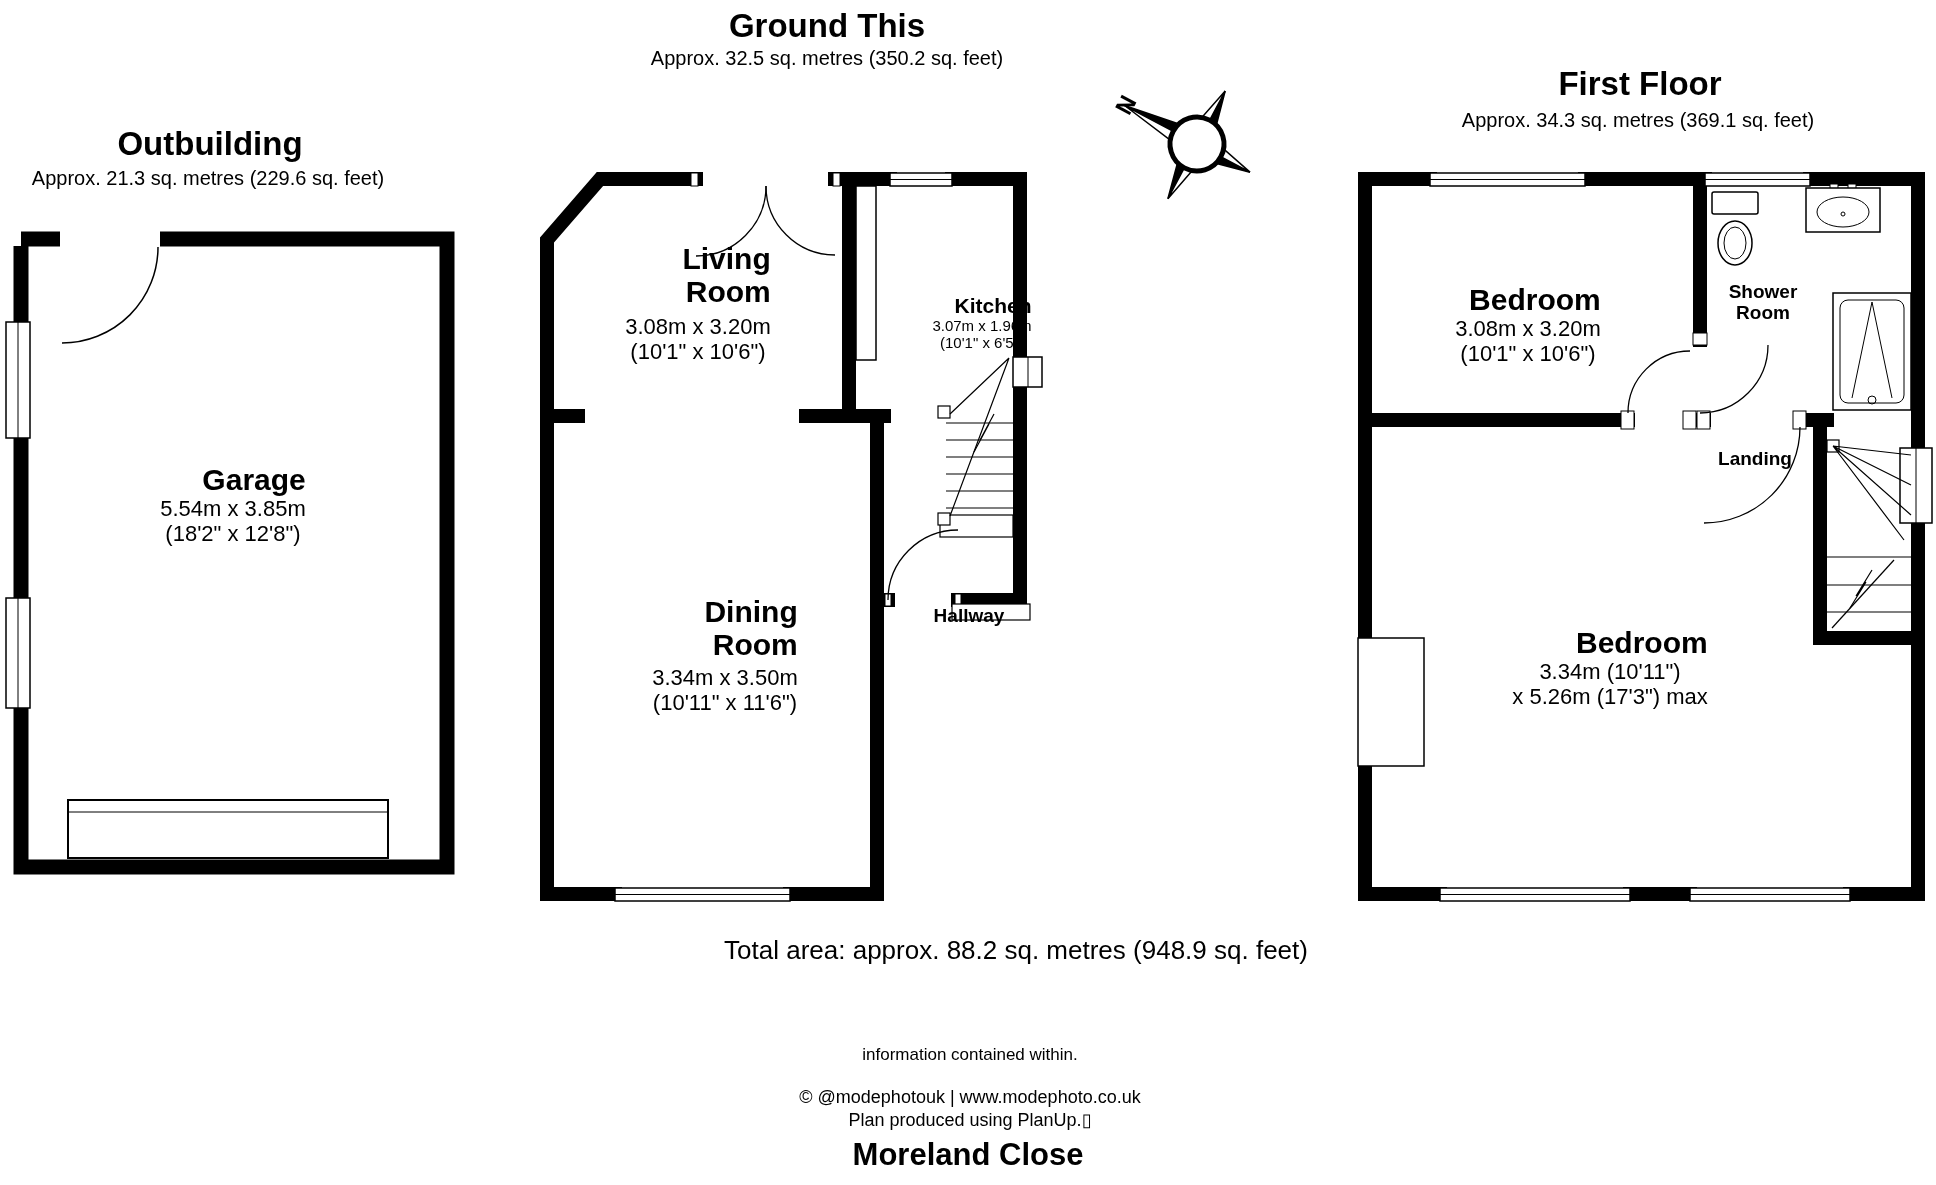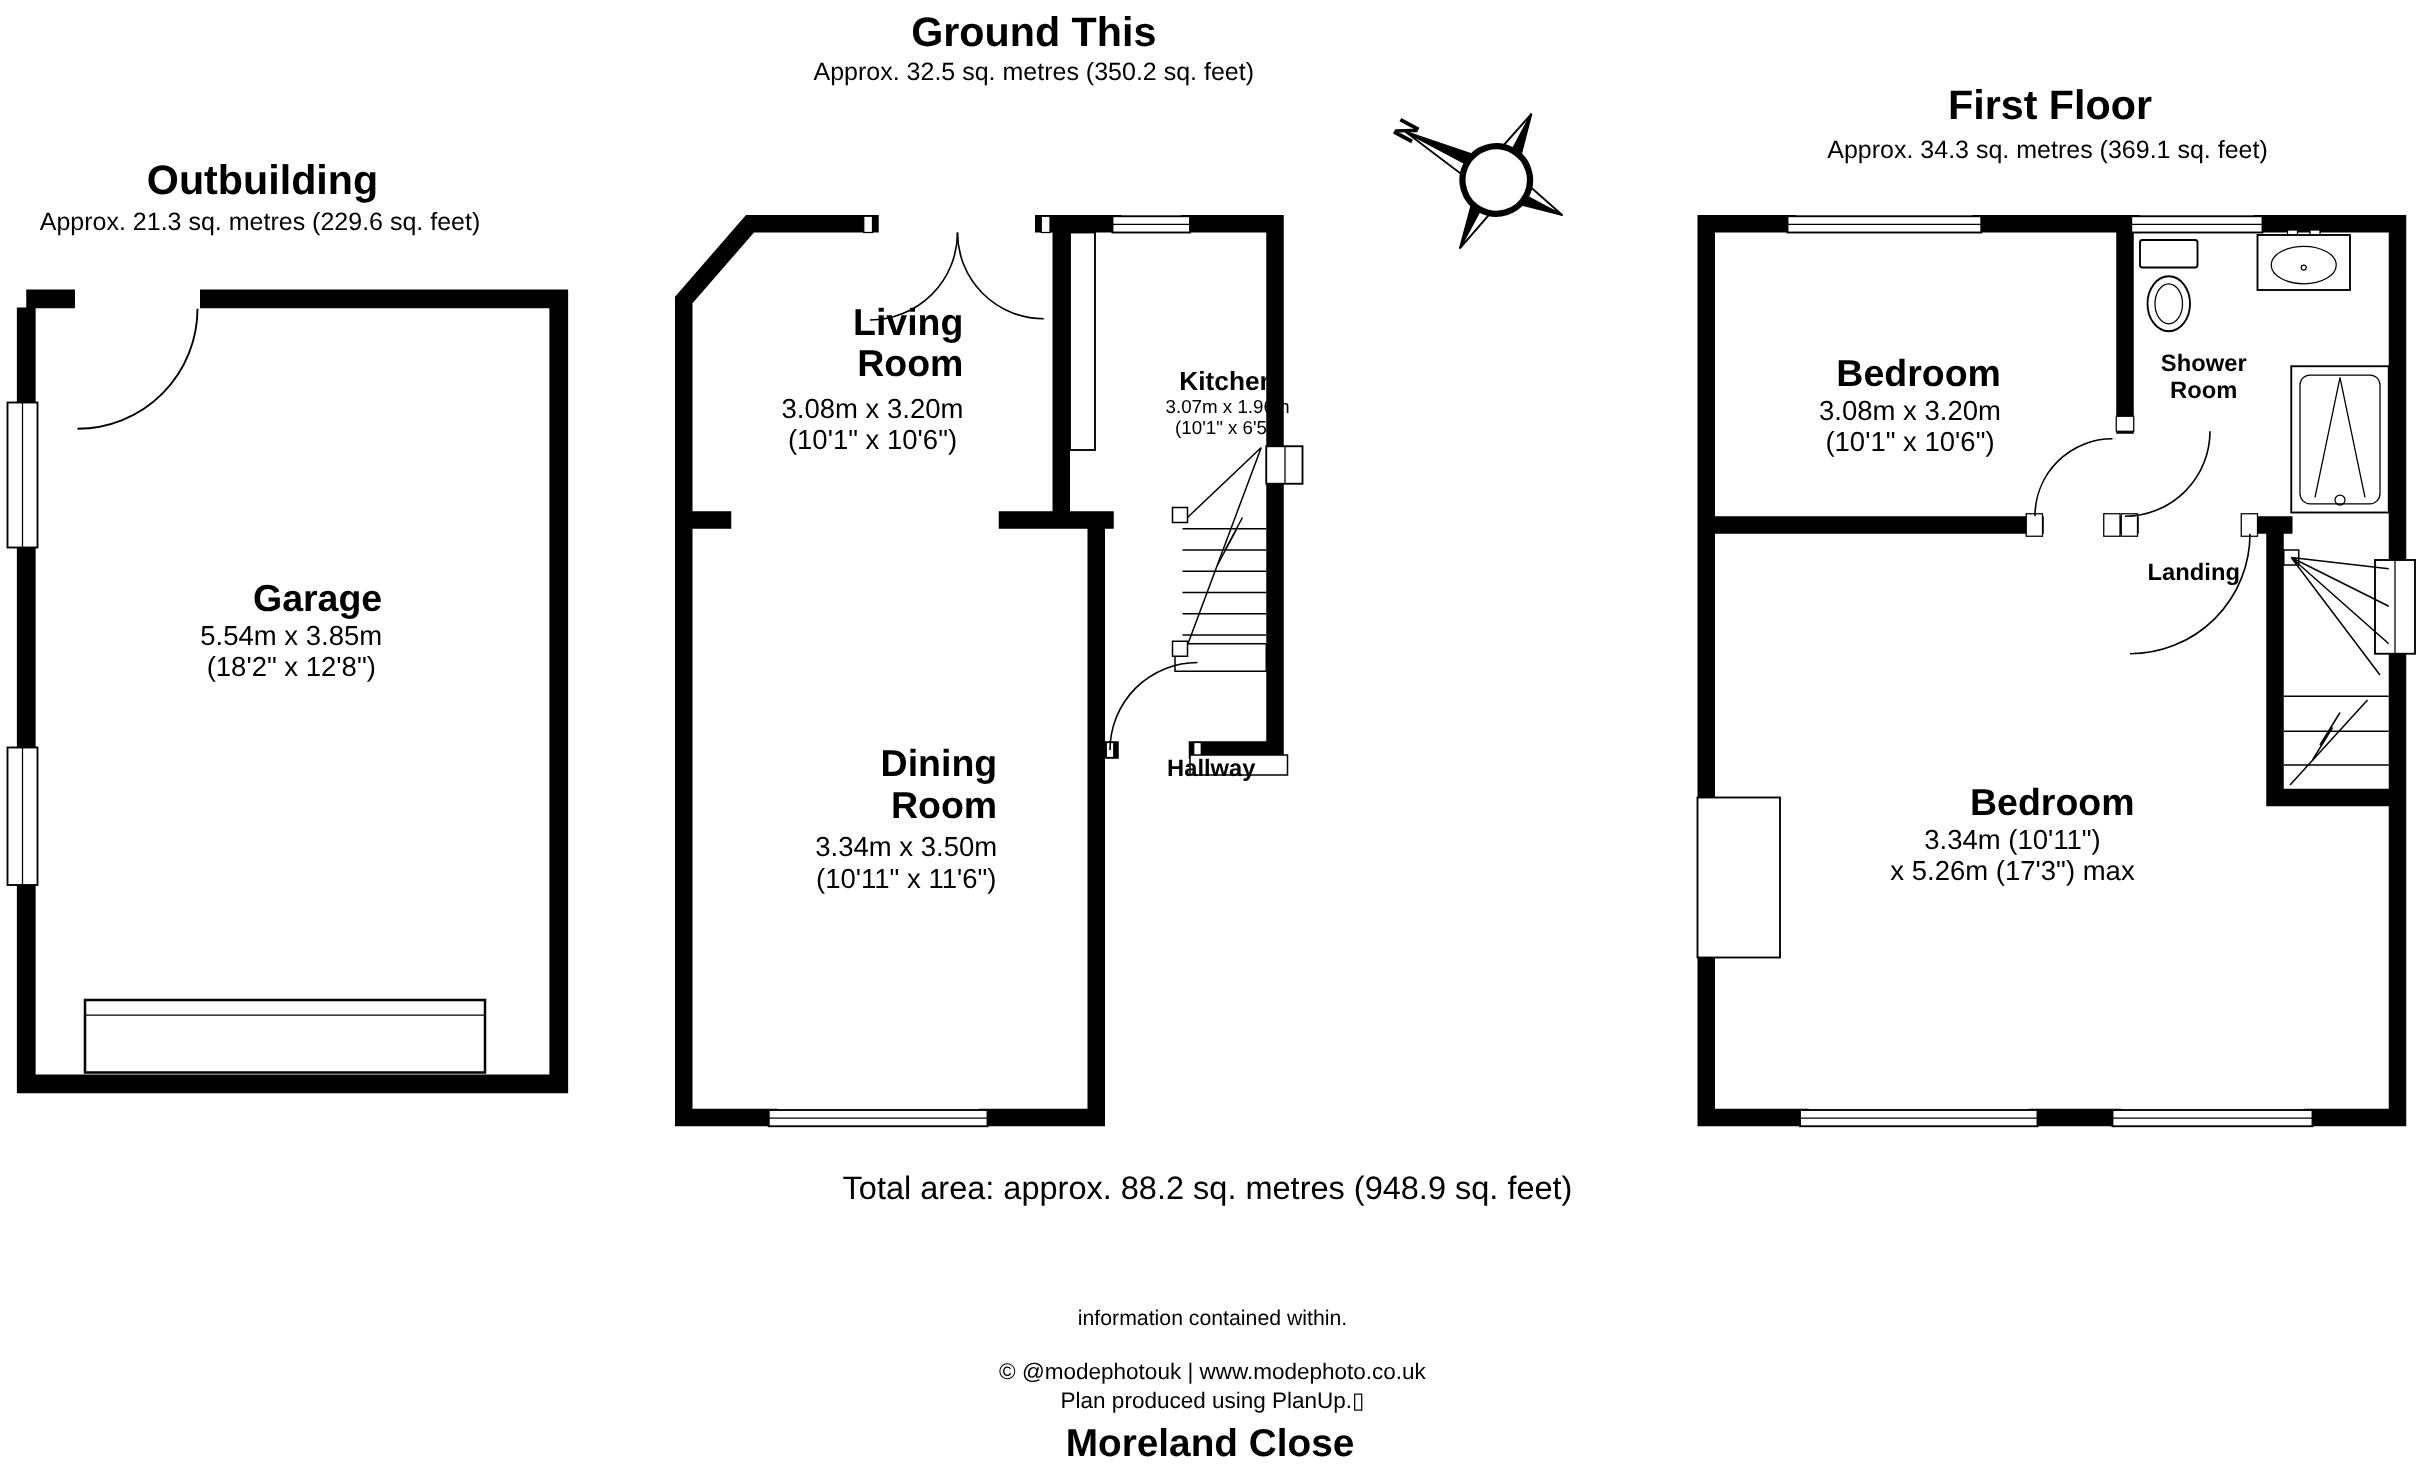--- a/index.html
+++ b/index.html
@@ -16,21 +16,21 @@
     position: absolute;
     transform: translateX(-50%);
     text-align: center;
     white-space: nowrap;
     line-height: 1.08;
   }
   .floor-title   { font-size: 33px; font-weight: bold; }
   .floor-sub     { font-size: 20px; }
   .room-name-lg  { font-size: 30px; font-weight: bold; line-height: 1.1; text-align: right; }
   .room-dims-lg  { font-size: 22px; line-height: 1.15; }
-  .room-name-sm  { font-size: 21px; font-weight: bold; line-height: 1.1; }
+  .room-name-sm  { font-size: 21px; font-weight: bold; line-height: 1.1; text-align: right; }
   .room-dims-sm  { font-size: 15px; line-height: 1.15; }
   .room-name-md  { font-size: 19px; font-weight: bold; line-height: 1.1; }
   .total-area    { font-size: 26px; }
   .disclaimer    { font-size: 17px; }
   .footer-line   { font-size: 18px; }
   .street-title  { font-size: 31px; font-weight: bold; }
   .north-n       { font-size: 24px; font-weight: bold; transform: translateX(-50%) rotate(-62deg); }
 </style>
 </head>
 <body>
@@ -256,21 +256,21 @@
   </div>
 
   <div class="lbl room-name-md" style="left:1755px; top:449px;">Landing</div>
 
   <div class="lbl" style="left:1610px; top:626px;">
     <div class="room-name-lg">Bedroom</div>
     <div class="room-dims-lg">3.34m (10'11")</div>
     <div class="room-dims-lg">x 5.26m (17'3") max</div>
   </div>
 
-  <div class="lbl total-area" style="left:966px; top:936px;">Total area: approx. 88.2 sq. metres (948.9 sq. feet)</div>
+  <div class="lbl total-area" style="left:1016px; top:936px;">Total area: approx. 88.2 sq. metres (948.9 sq. feet)</div>
 
   <div class="lbl disclaimer" style="left:970px; top:1046px;">information contained within.</div>
 
   <div class="lbl footer-line" style="left:970px; top:1088px;">© @modephotouk | www.modephoto.co.uk</div>
   <div class="lbl footer-line" style="left:970px; top:1111px;">Plan produced using PlanUp.▯</div>
 
   <div class="lbl street-title" style="left:968px; top:1138px;">Moreland Close</div>
 
 </div>
 

